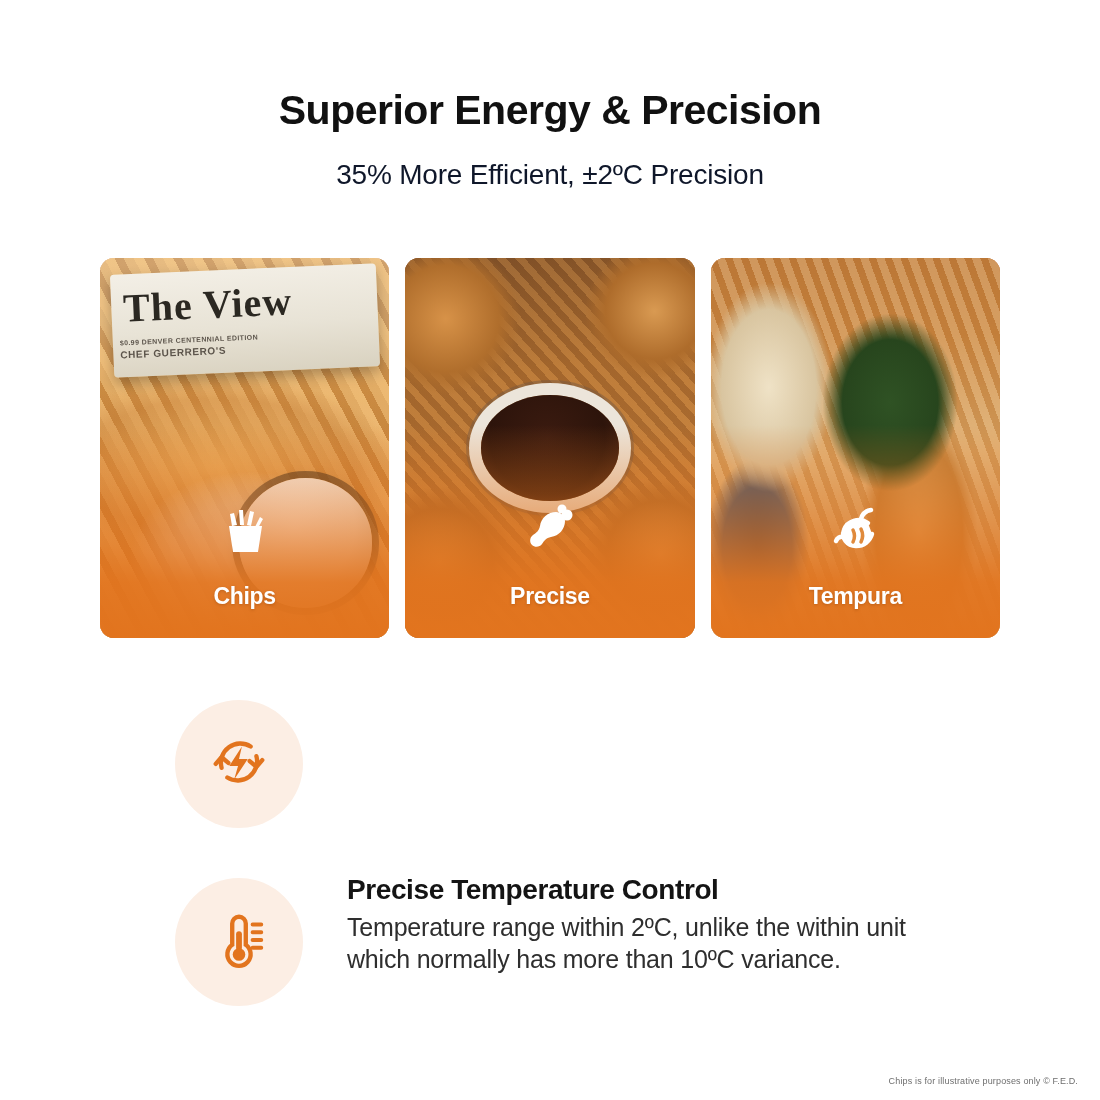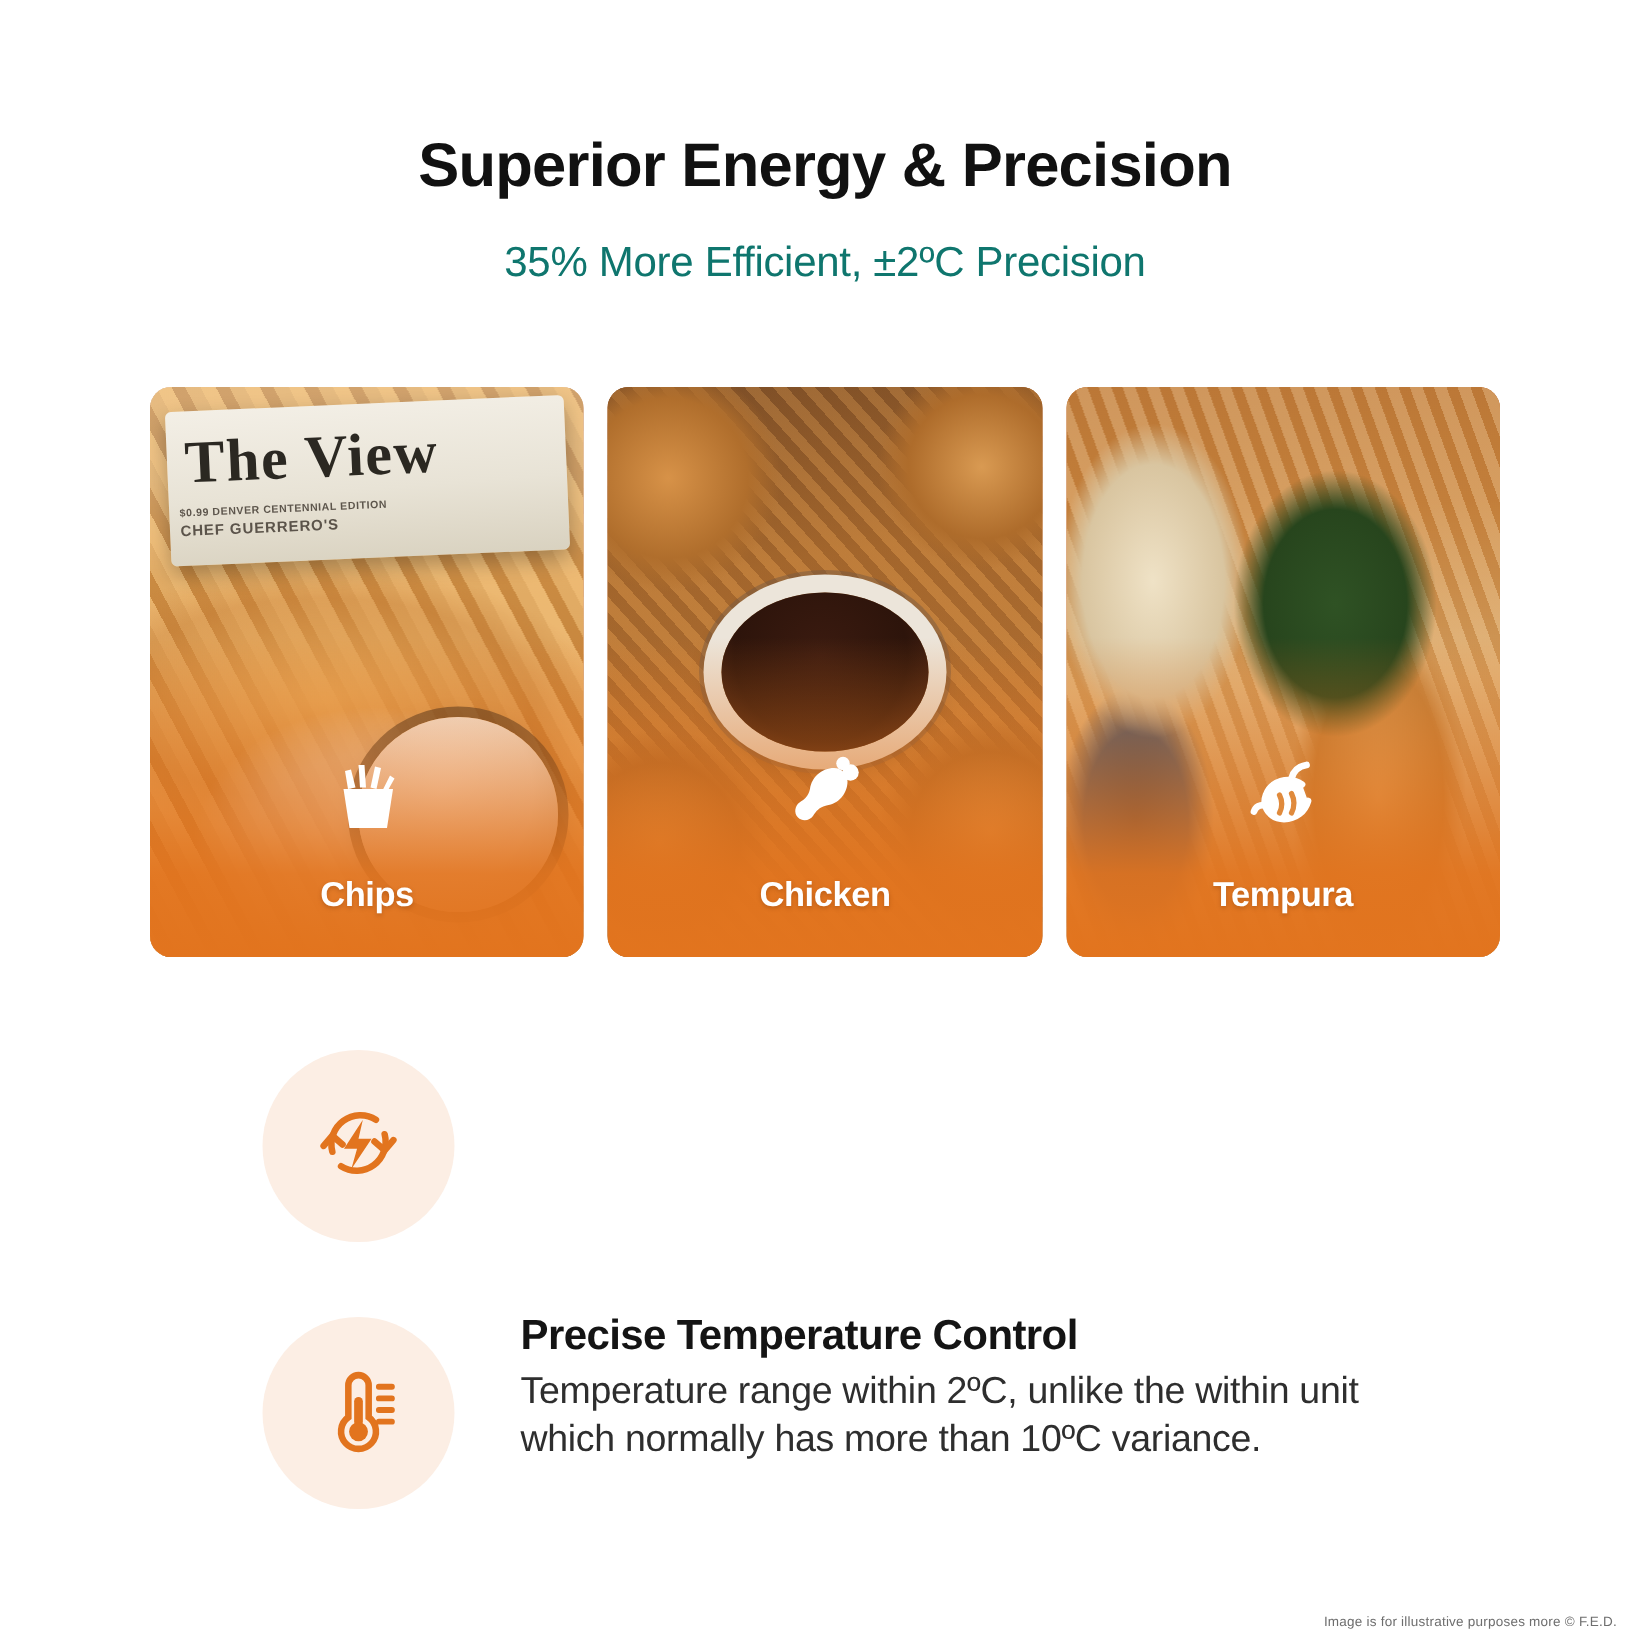--- a/index.html
+++ b/index.html
@@ -13,21 +13,21 @@
   }
 
   
   .header { text-align:center; padding-top:88px; }
   .title {
     font-size:41px; font-weight:bold; letter-spacing:-0.5px;
     color:#111111; line-height:1.1;
   }
   .subtitle {
     margin-top:26px; font-size:28px; font-weight:400;
-    color:#0f766e; letter-spacing:-0.2px;
+    color:#0f172a; letter-spacing:-0.2px;
   }
 
   
   .cards {
     position:absolute; left:100px; top:258px;
     width:900px; height:380px;
     display:flex; gap:16px;
   }
   .card {
     position:relative; flex:1 1 0; height:380px;
@@ -190,21 +190,21 @@
   <div class="card">
     <div class="card-photo photo-chicken"></div>
     <div class="card-fade"></div>
     <div class="card-icon">
       <svg viewBox="0 0 56 50" fill="none">
         <path d="M34 8c-8 0-15 6-16 14-1 5-4 7-7 9-3 2-4 7-1 10 3 3 8 2 10-1 2-3 4-6 9-7 8-1 14-8 14-16 0-5-4-9-9-9z" fill="#fff"></path>
         <circle cx="45" cy="11" r="5.5" fill="#fff"></circle>
         <circle cx="40" cy="5" r="4.5" fill="#fff"></circle>
       </svg>
     </div>
-    <div class="card-label">Chicken</div>
+    <div class="card-label">Precise</div>
   </div>
 
   <div class="card">
     <div class="card-photo photo-tempura"></div>
     <div class="card-fade"></div>
     <div class="card-icon">
       <svg viewBox="0 0 56 50" fill="none" stroke="#fff" stroke-width="4.5" stroke-linecap="round">
         <path d="M44 6c-6 1-9 5-10 9" fill="none"></path>
         <path d="M41 19c-9-6-21-2-24 7-3 8 3 16 12 16 8 0 14-5 16-12" fill="#fff" stroke="none"></path>
         <path d="M41 19c-9-6-21-2-24 7-3 8 3 16 12 16 8 0 14-5 16-12"></path>
@@ -244,13 +244,13 @@
         </svg>
       </span>
     </div>
     <div class="f-body">
       <div class="f-title">Precise Temperature Control</div>
       <div class="f-text">Temperature range within 2ºC, unlike the within unit which normally has more than 10ºC variance.</div>
     </div>
   </div>
 </div>
 
-<div class="footer">Image is for illustrative purposes more  © F.E.D.</div>
+<div class="footer">Chips is for illustrative purposes only  © F.E.D.</div>
 
 </body></html>

